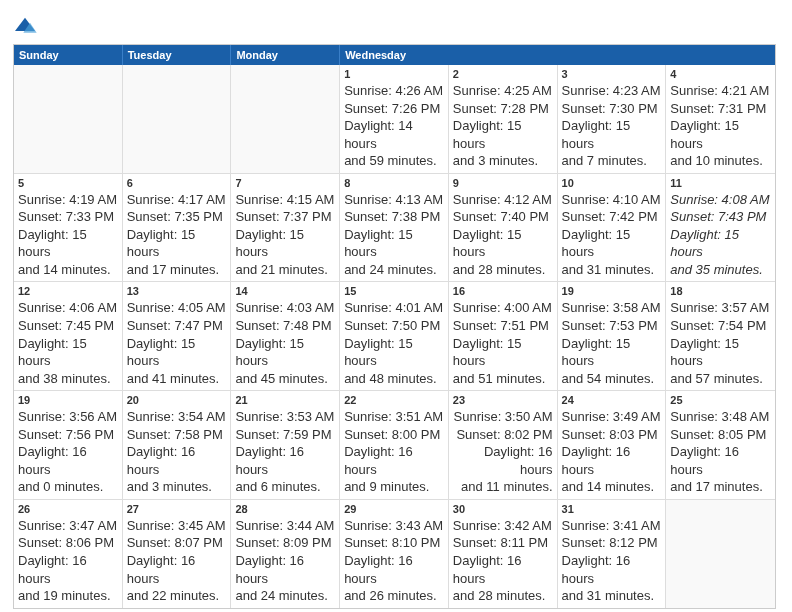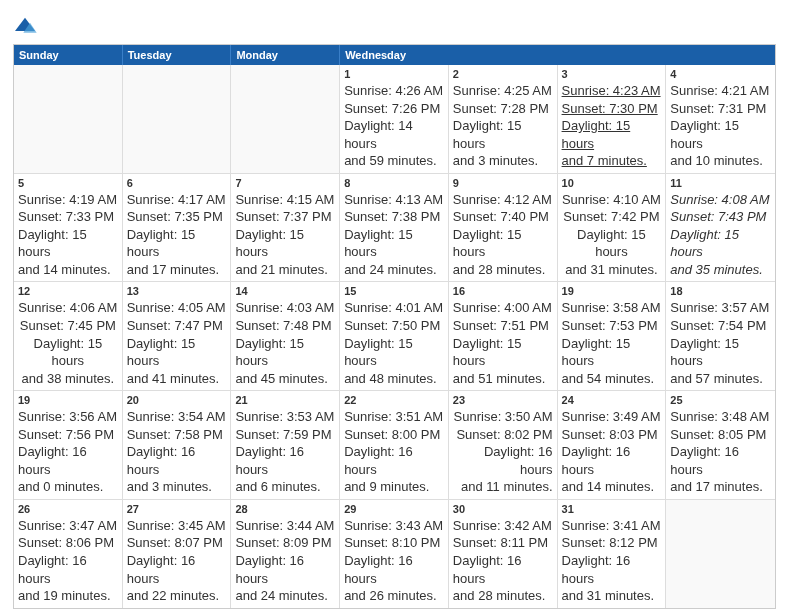--- a/index.html
+++ b/index.html
@@ -151,21 +151,21 @@
           </div>
           <div class="cal-cell">
             <span class="day-number">2</span>
             <div class="cell-text" style="white-space: pre-line;">Sunrise: 4:25 AM
 Sunset: 7:28 PM
 Daylight: 15 hours
 and 3 minutes.</div>
           </div>
           <div class="cal-cell">
             <span class="day-number">3</span>
-            <div class="cell-text" style="white-space: pre-line; text-decoration: underline;">Sunrise: 4:23 AM
+            <div class="cell-text" style="white-space: pre-line;">Sunrise: 4:23 AM
 Sunset: 7:30 PM
 Daylight: 15 hours
 and 7 minutes.</div>
           </div>
           <div class="cal-cell">
             <span class="day-number">4</span>
             <div class="cell-text" style="white-space: pre-line;">Sunrise: 4:21 AM
 Sunset: 7:31 PM
 Daylight: 15 hours
 and 10 minutes.</div>
@@ -202,37 +202,37 @@
           </div>
           <div class="cal-cell">
             <span class="day-number">9</span>
             <div class="cell-text" style="white-space: pre-line;">Sunrise: 4:12 AM
 Sunset: 7:40 PM
 Daylight: 15 hours
 and 28 minutes.</div>
           </div>
           <div class="cal-cell">
             <span class="day-number">10</span>
-            <div class="cell-text" style="white-space: pre-line; text-align: center;">Sunrise: 4:10 AM
+            <div class="cell-text" style="white-space: pre-line;">Sunrise: 4:10 AM
 Sunset: 7:42 PM
 Daylight: 15 hours
 and 31 minutes.</div>
           </div>
           <div class="cal-cell">
             <span class="day-number">11</span>
             <div class="cell-text" style="white-space: pre-line; font-style: italic;">Sunrise: 4:08 AM
 Sunset: 7:43 PM
 Daylight: 15 hours
 and 35 minutes.</div>
           </div>
         </div>
         <div class="cal-row">
           <div class="cal-cell">
             <span class="day-number">12</span>
-            <div class="cell-text" style="white-space: pre-line; text-align: center;">Sunrise: 4:06 AM
+            <div class="cell-text" style="white-space: pre-line;">Sunrise: 4:06 AM
 Sunset: 7:45 PM
 Daylight: 15 hours
 and 38 minutes.</div>
           </div>
           <div class="cal-cell">
             <span class="day-number">13</span>
             <div class="cell-text" style="white-space: pre-line;">Sunrise: 4:05 AM
 Sunset: 7:47 PM
 Daylight: 15 hours
 and 41 minutes.</div>

